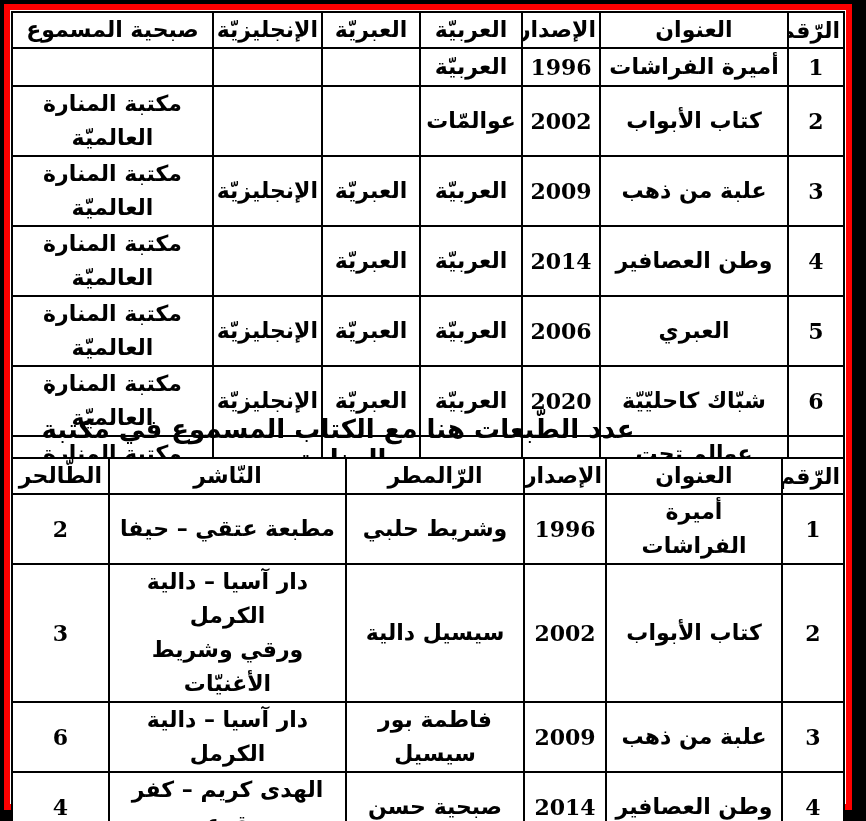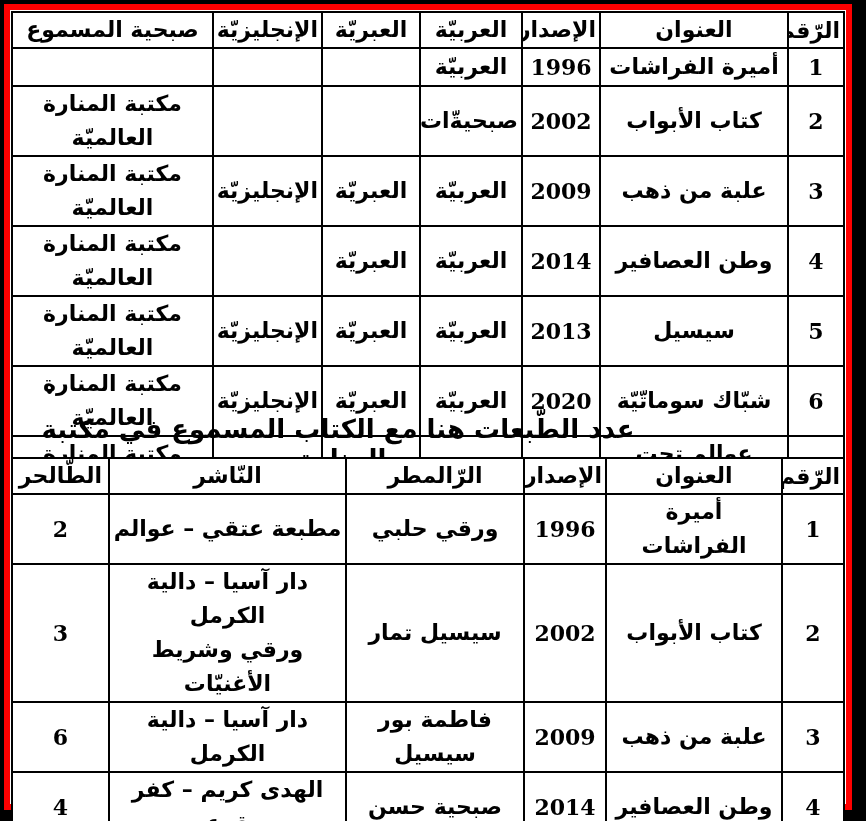--- a/index.html
+++ b/index.html
@@ -95,21 +95,21 @@
         <td class="num">1996</td>
         <td>العربيّة</td>
         <td></td>
         <td></td>
         <td></td>
       </tr>
       <tr class="row">
         <td class="num">2</td>
         <td>كتاب الأبواب</td>
         <td class="num">2002</td>
-        <td>صبحيةّات</td>
+        <td>عوالمّات</td>
         <td></td>
         <td></td>
         <td>مكتبة المنارة العالميّة</td>
       </tr>
       <tr class="row">
         <td class="num">3</td>
         <td>علبة من ذهب</td>
         <td class="num">2009</td>
         <td>العربيّة</td>
         <td>العبريّة</td>
@@ -120,30 +120,30 @@
         <td class="num">4</td>
         <td>وطن العصافير</td>
         <td class="num">2014</td>
         <td>العربيّة</td>
         <td>العبريّة</td>
         <td></td>
         <td>مكتبة المنارة العالميّة</td>
       </tr>
       <tr class="row">
         <td class="num">5</td>
-        <td>سيسيل</td>
-        <td class="num">2013</td>
+        <td>العبري</td>
+        <td class="num">2006</td>
         <td>العربيّة</td>
         <td>العبريّة</td>
         <td>الإنجليزيّة</td>
         <td>مكتبة المنارة العالميّة</td>
       </tr>
       <tr class="row">
         <td class="num">6</td>
-        <td>شبّاك سوماتّيّة</td>
+        <td>شبّاك كاحليّيّة</td>
         <td class="num">2020</td>
         <td>العربيّة</td>
         <td>العبريّة</td>
         <td>الإنجليزيّة</td>
         <td>مكتبة المنارة العالميّة</td>
       </tr>
       <tr class="row">
         <td class="num">7</td>
         <td>عوالم تحت الأرض</td>
         <td class="num">2021</td>
@@ -173,29 +173,29 @@
         <th>العنوان</th>
         <th>الإصدار</th>
         <th>الرّالمطر</th>
         <th>النّاشر</th>
         <th>الطّالحر</th>
       </tr>
       <tr class="row">
         <td class="num">1</td>
         <td>أميرة الفراشات</td>
         <td class="num">1996</td>
-        <td>ورقي حلبي</td>
-        <td>مطبعة عتقي – عوالم</td>
+        <td>وشريط حلبي</td>
+        <td>مطبعة عتقي – حيفا</td>
         <td class="num">2</td>
       </tr>
       <tr class="tall">
         <td class="num">2</td>
         <td>كتاب الأبواب</td>
         <td class="num">2002</td>
-        <td>سيسيل تمار</td>
+        <td>سيسيل دالية</td>
         <td>دار آسيا – دالية الكرمل
 ورقي وشريط الأغنيّات</td>
         <td class="num">3</td>
       </tr>
       <tr class="row">
         <td class="num">3</td>
         <td>علبة من ذهب</td>
         <td class="num">2009</td>
         <td>فاطمة بور سيسيل</td>
         <td>دار آسيا – دالية الكرمل</td>

